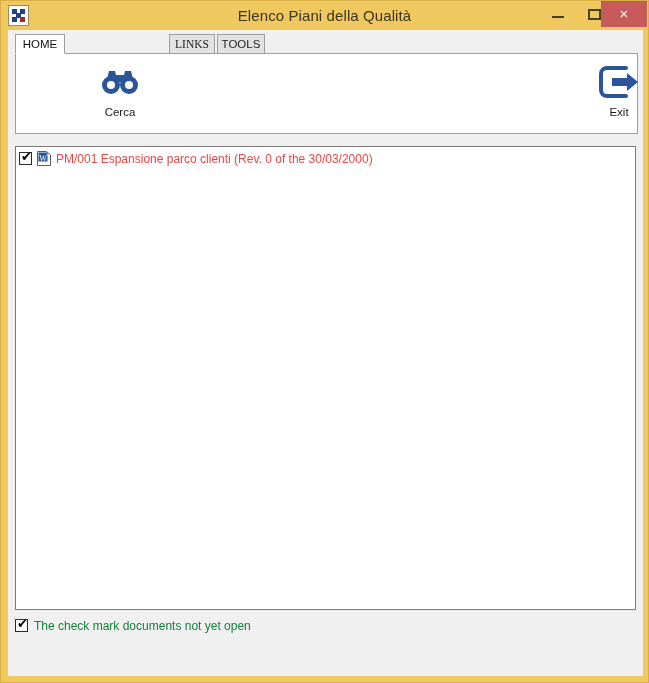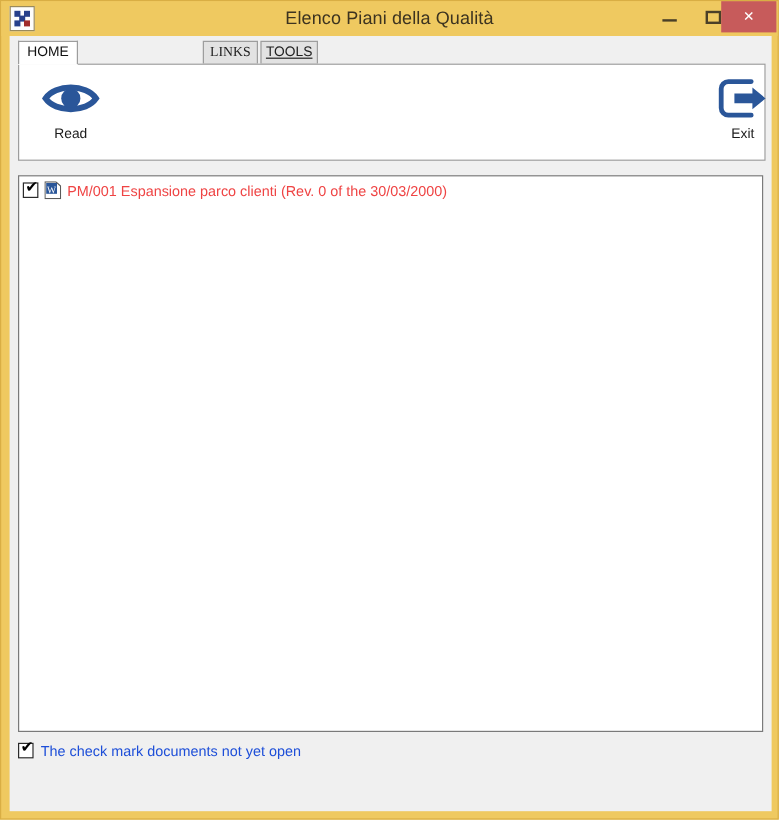--- a/index.html
+++ b/index.html
@@ -141,21 +141,21 @@
   }
   .tab.active {
     background: #ffffff;
     border-bottom: 1px solid #ffffff;
     color: #111111;
     z-index: 5;
   }
   .tab-home         { left: 4px;   width: 50px; }
   .tab-collaboration{ left: 56px;  width: 100px; }
   .tab-links        { left: 158px; width: 46px; font-family: Liberation Serif, serif; }
-  .tab-tools        { left: 206px; width: 48px; text-decoration: underline; }
+  .tab-tools        { left: 206px; width: 48px; }
 
   .ribbon-panel {
     position: absolute;
     left: 4px; top: 19px;
     width: 623px;
     height: 81px;
     box-sizing: border-box;
     background: #ffffff;
     border: 1px solid #9d9d9d;
   }
@@ -252,21 +252,21 @@
     font-size: 13px;
     line-height: 13px;
     color: #000000;
     font-family: "DejaVu Sans", sans-serif;
   }
   .foot-text {
     position: absolute;
     left: 19px; top: 0;
     line-height: 18px;
     font-size: 12px;
-    color: #1d4ed8;
+    color: #15803d;
     white-space: nowrap;
   }
 </style>
 </head>
 <body>
 
 <div class="window">
 
   <div class="titlebar">
 
@@ -298,30 +298,35 @@
     <div class="ribbon">
 
       <div class="tabstrip">
         <div class="tab tab-home active">HOME</div>
         <div class="tab tab-links">LINKS</div>
         <div class="tab tab-tools">TOOLS</div>
       </div>
 
       <div class="ribbon-panel">
 
-        <div class="cmd cmd-read">
+
+        <div class="cmd cmd-cerca">
           <span class="cmd-icon">
             <svg width="66" height="40" viewBox="0 0 66 40">
-              <path d="M12 21 C20 9, 46 9, 54 21 C46 33, 20 33, 12 21 Z" fill="none" stroke="#2A5699" stroke-width="5"></path>
-              <circle cx="33" cy="21" r="8" fill="#2A5699"></circle>
+              <path d="M22 10 L28 10 L30 18 L20 18 Z" fill="#2A5699"></path>
+              <path d="M38 10 L44 10 L46 18 L36 18 Z" fill="#2A5699"></path>
+              <rect x="29" y="14" width="8" height="7" fill="#2A5699"></rect>
+              <circle cx="24" cy="24" r="9" fill="#2A5699"></circle>
+              <circle cx="42" cy="24" r="9" fill="#2A5699"></circle>
+              <circle cx="24" cy="24" r="4" fill="#ffffff"></circle>
+              <circle cx="42" cy="24" r="4" fill="#ffffff"></circle>
             </svg>
           </span>
-          <span class="cmd-label">Read</span>
+          <span class="cmd-label">Cerca</span>
         </div>
-
 
         <div class="cmd cmd-exit">
           <span class="cmd-icon">
             <svg width="66" height="40" viewBox="0 0 66 40">
               <path d="M40 7 L21 7 A6 6 0 0 0 15 13 L15 29 A6 6 0 0 0 21 35 L40 35" fill="none" stroke="#2A5699" stroke-width="4" stroke-linecap="round"></path>
               <path d="M26 17 L41 17 L41 12 L52 21 L41 30 L41 25 L26 25 Z" fill="#2A5699"></path>
             </svg>
           </span>
           <span class="cmd-label">Exit</span>
         </div>

